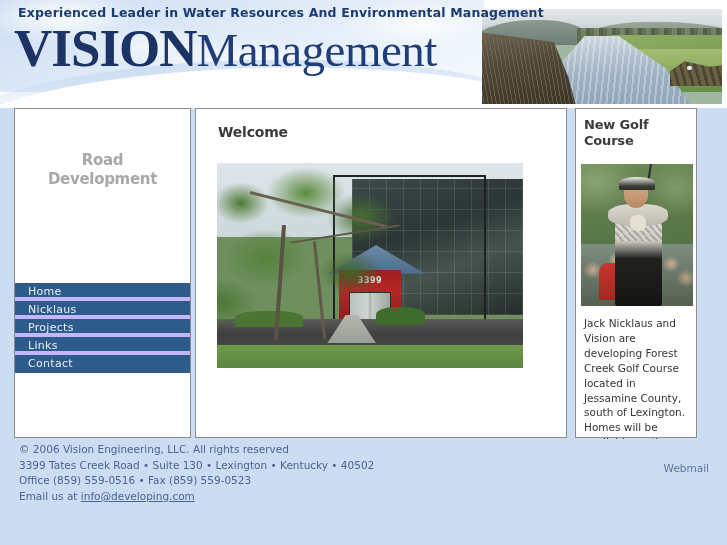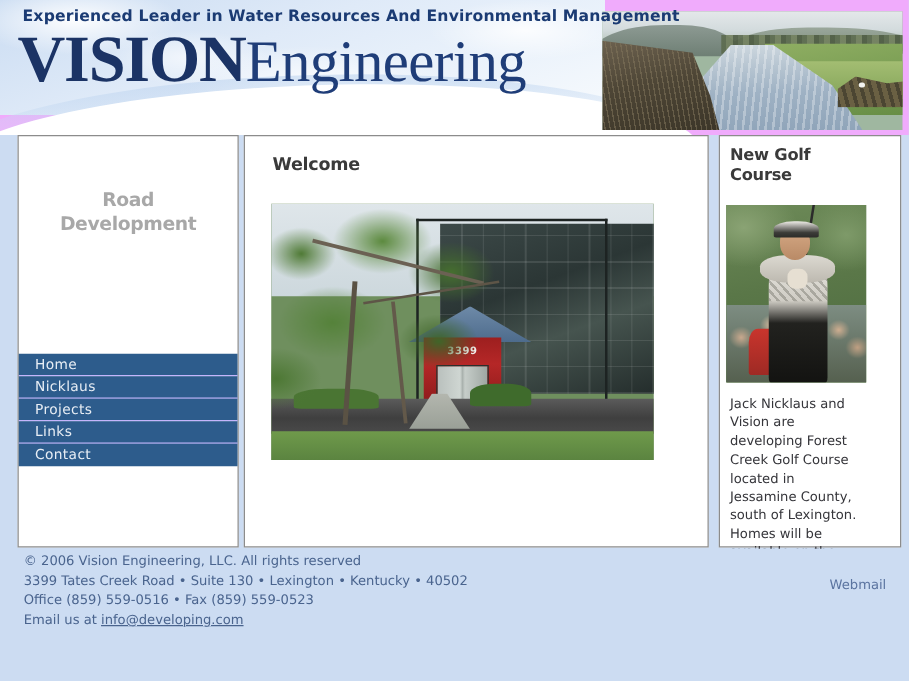--- a/index.html
+++ b/index.html
@@ -15,21 +15,21 @@
     font-size: 12px;
     color: #333;
   }
 
   
   .banner {
     position: absolute;
     left: 0; top: 0;
     width: 727px;
     height: 108px;
-    background: #f0abfc;
+    background: #ffffff;
     overflow: hidden;
   }
   .banner-sky {
     position: absolute;
     left: 0; top: 0;
     width: 484px;
     height: 92px;
     background:
       radial-gradient(ellipse 120px 40px at 60px 16px, rgba(255,255,255,0.95) 0%, rgba(255,255,255,0) 70%),
       radial-gradient(ellipse 150px 46px at 250px 70px, rgba(255,255,255,0.9) 0%, rgba(255,255,255,0) 72%),
@@ -162,21 +162,21 @@
 
   
   .col {
     position: absolute;
     background: #ffffff;
     border: 1px solid #8c8c8c;
     box-sizing: border-box;
   }
   .col-left  { left: 14px;  top: 108px; width: 177px; height: 330px; }
   .col-main  { left: 195px; top: 108px; width: 372px; height: 330px; }
-  .col-right { left: 575px; top: 108px; width: 146px; height: 330px; }
+  .col-right { left: 575px; top: 108px; width: 122px; height: 330px; }
 
   
   .site-dev {
     position: absolute;
     left: 0; top: 42px;
     width: 100%;
     text-align: center;
     font-family: "DejaVu Sans", sans-serif;
     font-size: 15px;
     font-weight: bold;
@@ -192,21 +192,21 @@
   }
   .nav-item {
     height: 18px;
     line-height: 18px;
     padding-left: 13px;
     background: #2d5c8c;
     color: #e8eef5;
     font-family: "DejaVu Sans", sans-serif;
     font-size: 11px;
     letter-spacing: 0.3px;
-    border-bottom: 1px solid #c4b5fd;
+    border-bottom: 4px solid #c4b5fd;
     box-sizing: border-box;
     cursor: pointer;
   }
   .nav-item:last-child { border-bottom: none; }
 
   
   .welcome-title {
     position: absolute;
     left: 22px;
     top: 15px;
@@ -440,21 +440,21 @@
 <body>
 
 <div class="banner">
   <div class="banner-sky"></div>
   <div class="banner-swoosh2"></div>
   <div class="banner-swoosh"></div>
 
   <div class="tagline">Experienced Leader in Water Resources And Environmental Management</div>
 
   <div class="logo">
-    <span class="logo-vision">VISION</span><span class="logo-eng">Engineering</span>
+    <span class="logo-vision">VISION</span><span class="logo-eng">Management</span>
   </div>
 
   <div class="header-photo">
     <div class="hp-sky"></div>
     <div class="hp-hills-l"></div>
     <div class="hp-hills-r"></div>
     <div class="hp-trees-far"></div>
     <div class="hp-field-r"></div>
     <div class="hp-field-r2"></div>
     <div class="hp-river"></div>

